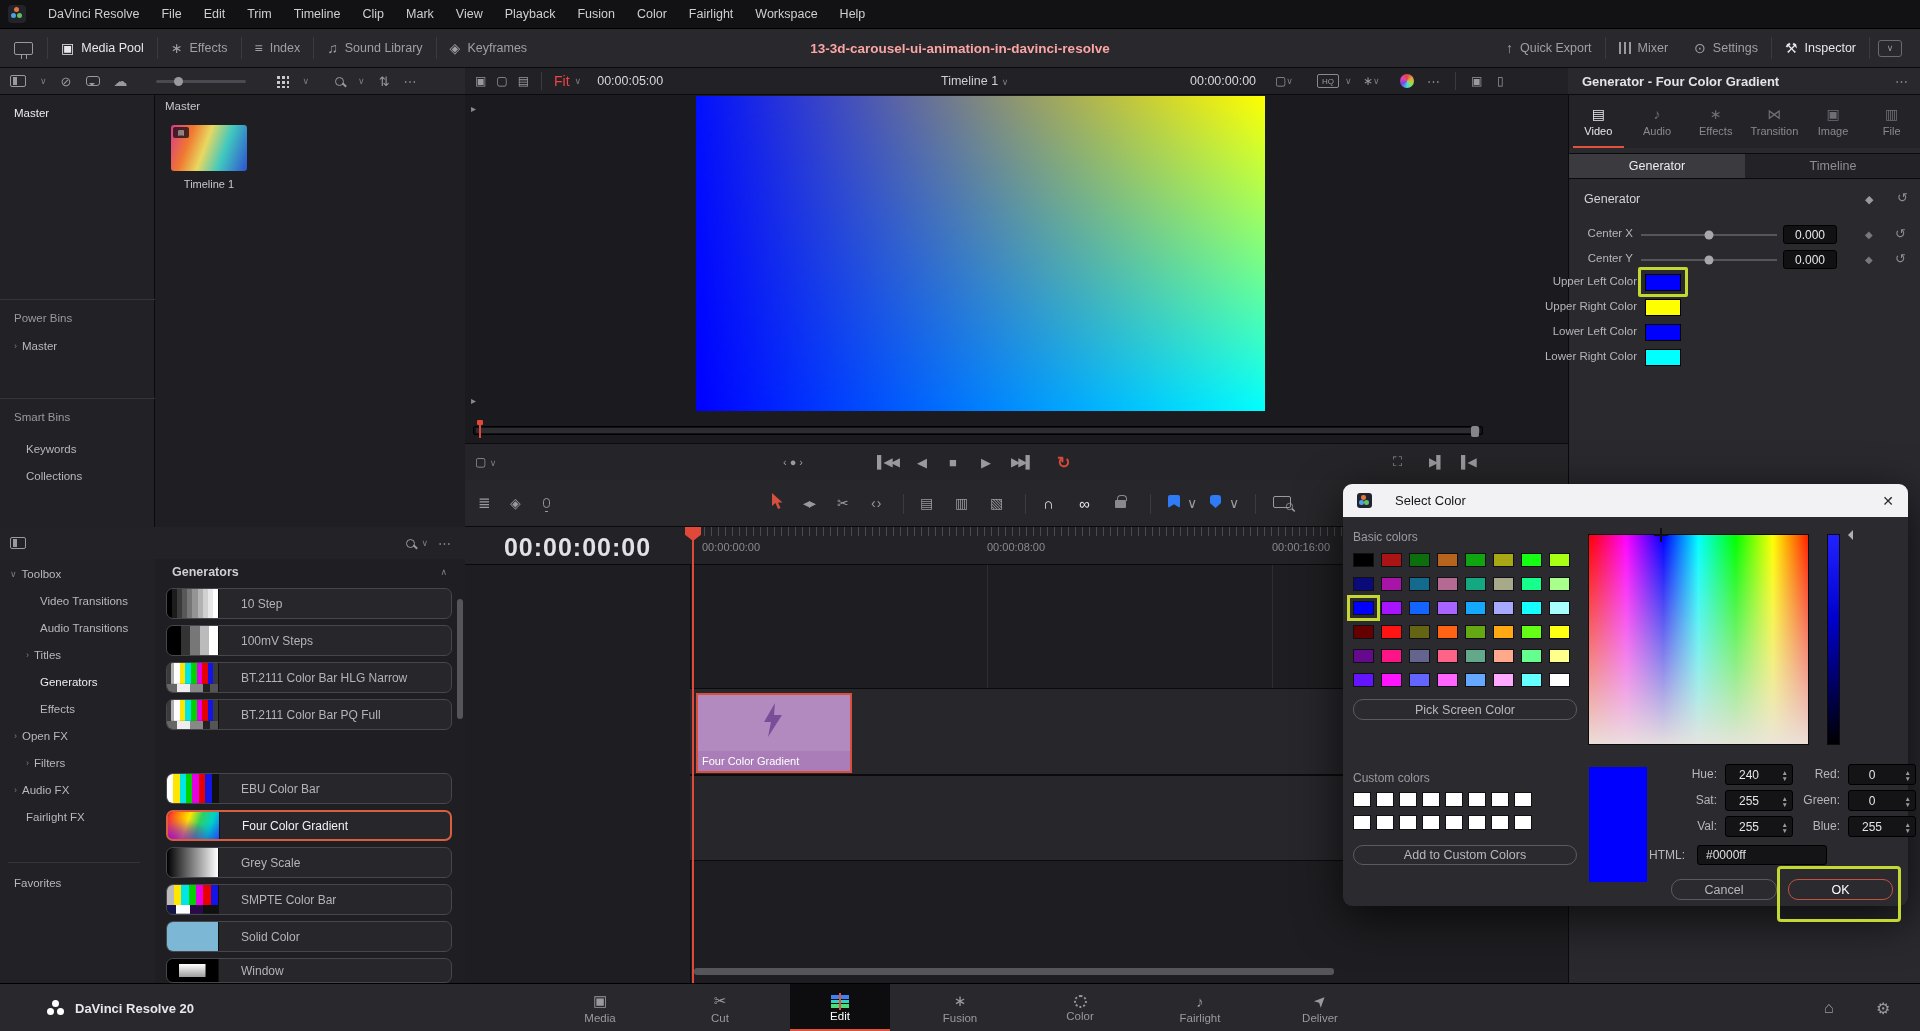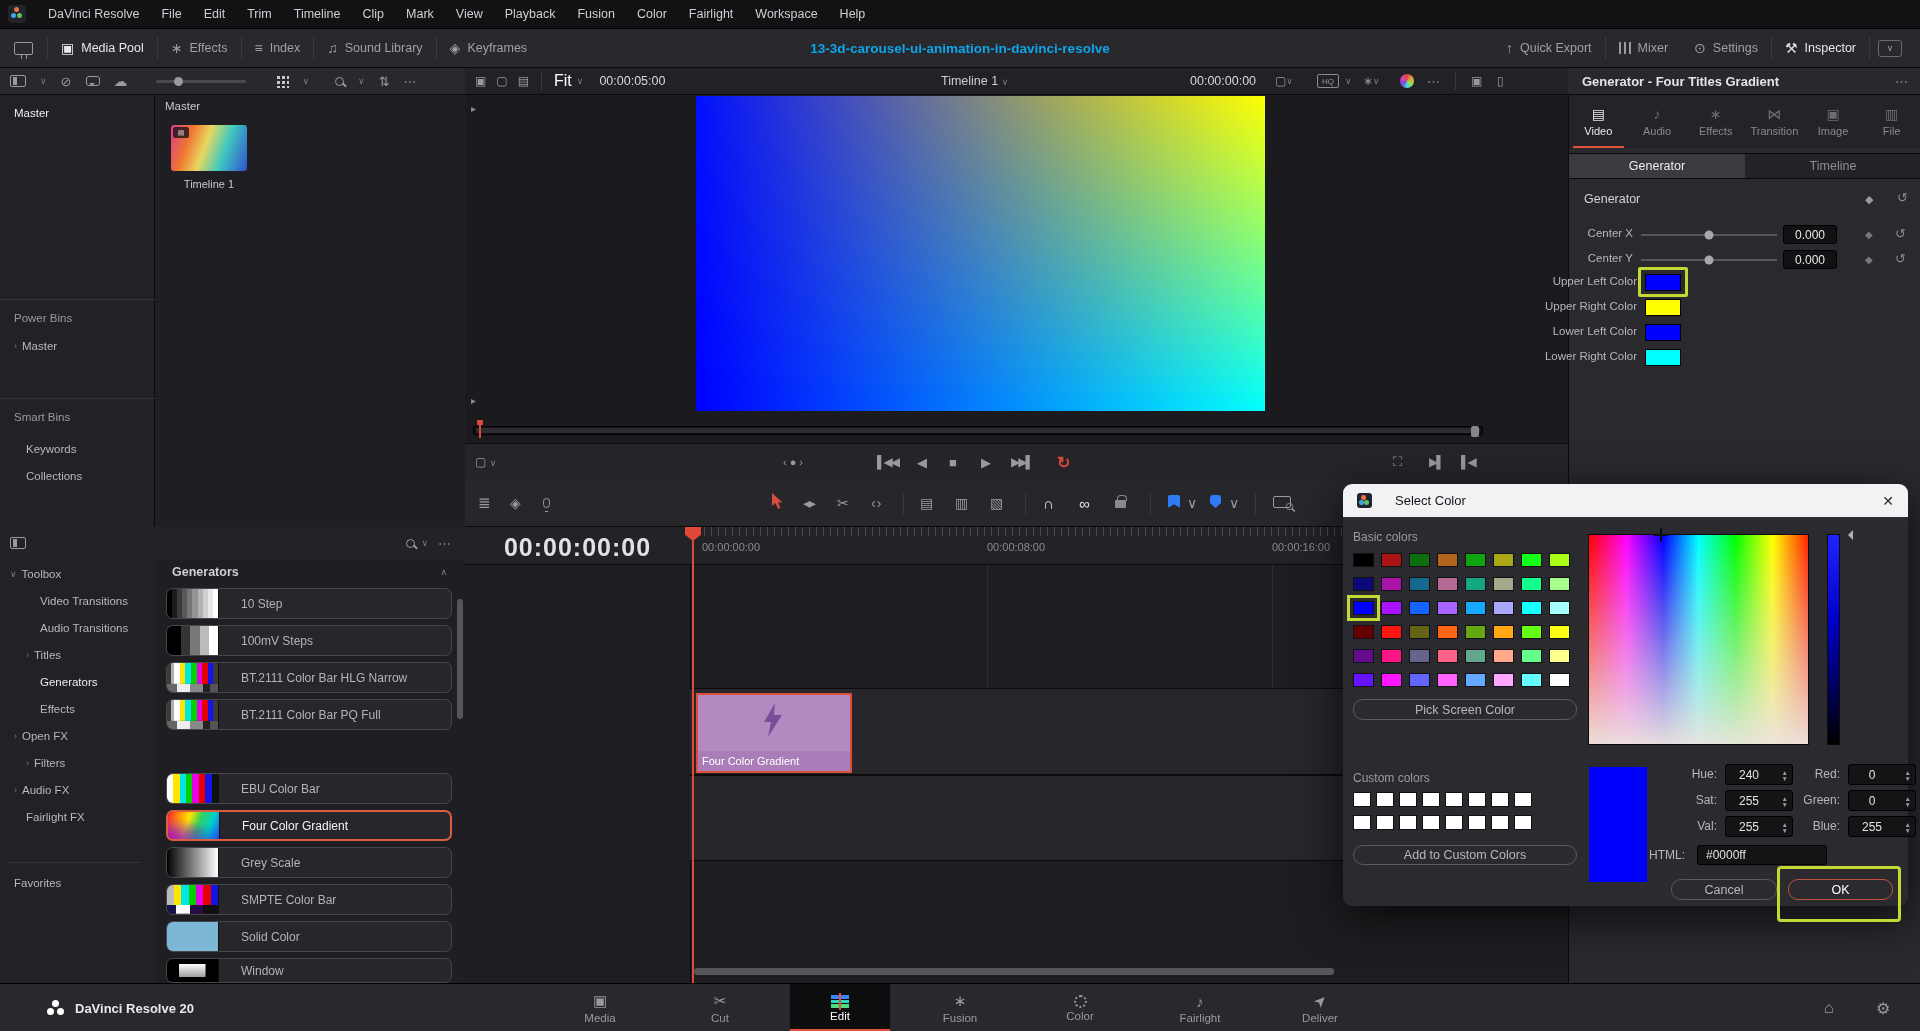--- a/index.html
+++ b/index.html
@@ -15,21 +15,21 @@
   #menubar { left:0; top:0; width:1920px; height:29px; background:#121215; display:flex; align-items:center; gap:22px; padding-left:8px; border-bottom:1px solid #000; }
   #menubar .logo { width:18px; height:18px; background:#23232a; border-radius:4px; position:relative; flex:0 0 auto; }
   #menubar .logo i { position:absolute; width:5px; height:5px; border-radius:50%; }
   #menubar .menu { font-size:12.5px; color:#cfcfd2; cursor:default; }
 
   
   #toolbar { left:0; top:29px; width:1920px; height:39px; background:#28282d; border-bottom:1px solid #0b0b0e; display:flex; align-items:center; }
   .tb-btn { display:flex; align-items:center; gap:7px; font-size:12.5px; color:#9fa0a4; padding:0 13px; height:100%; }
   .tb-btn.active { color:#e8e8ea; }
   .tb-btn .g { font-size:14px; }
-  #tb-title { position:absolute; left:0; right:0; text-align:center; font-size:13.5px; font-weight:bold; color:#0ea5e9; pointer-events:none; }
+  #tb-title { position:absolute; left:0; right:0; text-align:center; font-size:13.5px; font-weight:bold; color:#fca5a5; pointer-events:none; }
   #tb-right { margin-left:auto; display:flex; align-items:center; height:100%; padding-right:10px; z-index:2; }
   .screen-ico { width:19px; height:13px; border:1.5px solid #9a9a9e; border-radius:2px; position:relative; }
   .screen-ico:after { content:""; position:absolute; left:6px; bottom:-5px; width:4px; height:4px; border-left:1.5px solid #9a9a9e; border-right:1.5px solid #9a9a9e; }
   .ddbox { width:24px; height:17px; border:1px solid #6a6a70; border-radius:3px; display:flex; align-items:center; justify-content:center; color:#9a9a9e; font-size:9px; }
 
   
   .subbar { top:68px; height:27px; border-bottom:1px solid #0b0b0e; display:flex; align-items:center; }
   #sub-left { left:0; width:465px; background:#28282d; gap:14px; padding:0 10px; }
   #sub-mid { left:465px; width:1103px; background:#222226; }
   #sub-right { left:1568px; width:352px; background:#28282d; }
@@ -273,37 +273,37 @@
     <span class="ic-search" style="margin-left:12px"></span>
       <span class="chev">∨</span>
     <span class="ico" style="font-size:13px">⇅</span>
     <span class="ico" style="font-size:13px">⋯</span>
   </div>
   <div id="sub-mid" class="abs subbar">
     <span class="ico" style="margin-left:10px;font-size:12px">▣</span>
     <span class="ico" style="margin-left:10px;font-size:12px">▢</span>
     <span class="ico" style="margin-left:10px;font-size:12px">▤</span>
     <div class="sep-v" style="height:18px;margin:0 12px"></div>
-    <span style="font-size:16px;color:#ffffff">Fit</span>
+    <span style="font-size:14px;color:#ef4444">Fit</span>
     <span class="chev" style="margin-left:5px">∨</span>
     <span style="font-size:12.5px;color:#d8d8da;margin-left:16px">00:00:05:00</span>
     <span style="position:absolute;left:476px;font-size:12.5px;color:#d0d0d2"><span>Timeline 1</span> <span class="chev">∨</span></span>
     <span style="position:absolute;left:725px;font-size:12.5px;color:#d8d8da">00:00:00:00</span>
     <span class="ico" style="position:absolute;left:810px;font-size:12px">▢ <span class="chev">∨</span></span>
     <span style="position:absolute;left:852px;width:22px;height:14px;border:1.5px solid #8a8a8e;border-radius:2px;color:#9a9a9e;font-size:8px;display:flex;align-items:center;justify-content:center">HQ</span>
     <span class="chev" style="position:absolute;left:880px">∨</span>
     <span class="ico" style="position:absolute;left:898px;font-size:12px">∗ <span class="chev">∨</span></span>
     <span style="position:absolute;left:935px;width:14px;height:14px;border-radius:50%;background:conic-gradient(#e14444,#e1a344,#9ae144,#44d7e1,#7a44e1,#e144b0,#e14444)"></span>
     <span class="ico" style="position:absolute;left:962px;font-size:13px">⋯</span>
     <div class="sep-v" style="position:absolute;left:990px;top:4px;height:18px"></div>
     <span class="ico" style="position:absolute;left:1006px;font-size:12px">▣</span>
     <span class="ico" style="position:absolute;left:1032px;font-size:12px">▯</span>
   </div>
   <div id="sub-right" class="abs subbar">
-    <span style="font-size:13px;font-weight:bold;color:#e4e4e6;margin-left:14px">Generator - Four Titles Gradient</span>
+    <span style="font-size:13px;font-weight:bold;color:#e4e4e6;margin-left:14px">Generator - Four Color Gradient</span>
     <span class="ico" style="margin-left:auto;margin-right:12px;font-size:13px">⋯</span>
   </div>
 
   <div id="bins" class="abs">
     <div class="tree-item sel" style="top:9px;padding-left:14px">
         <span>Master</span>
       </div>
     <div class="hline" style="left:0;width:155px;top:204px"></div>
     <div class="tree-item" style="top:214px;padding-left:14px;color:#9a9a9e">
         <span>Power Bins</span>

